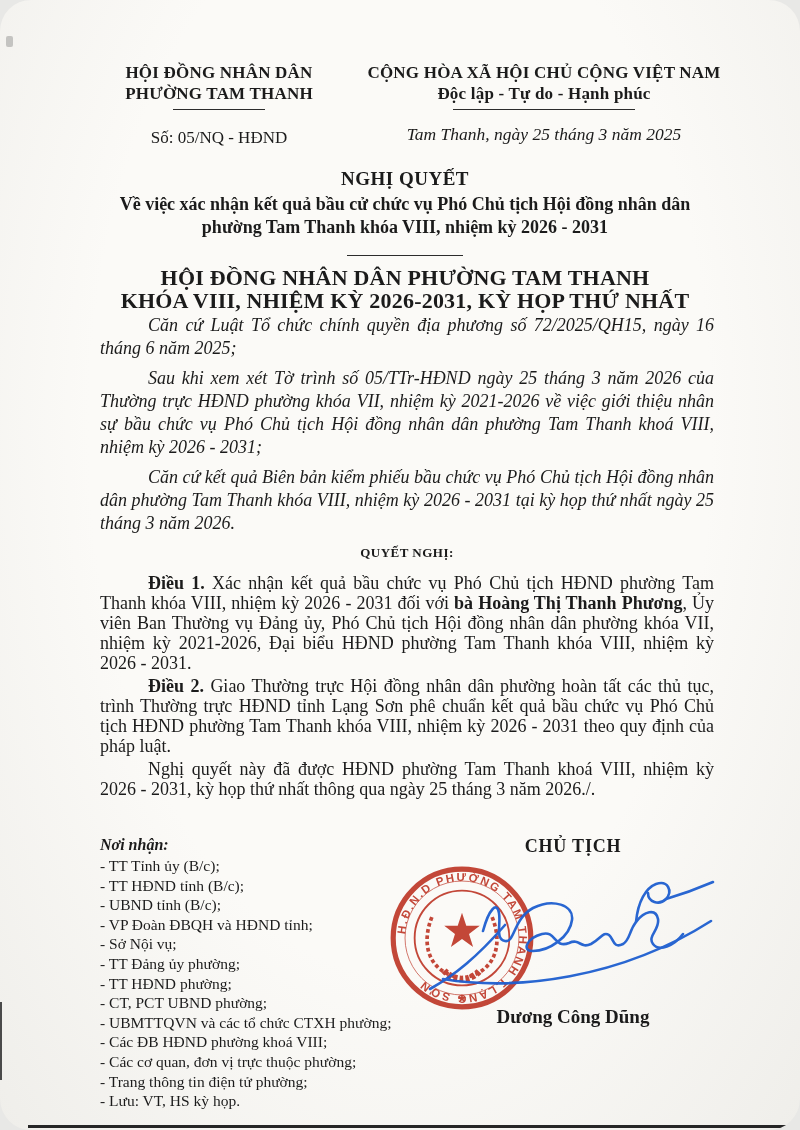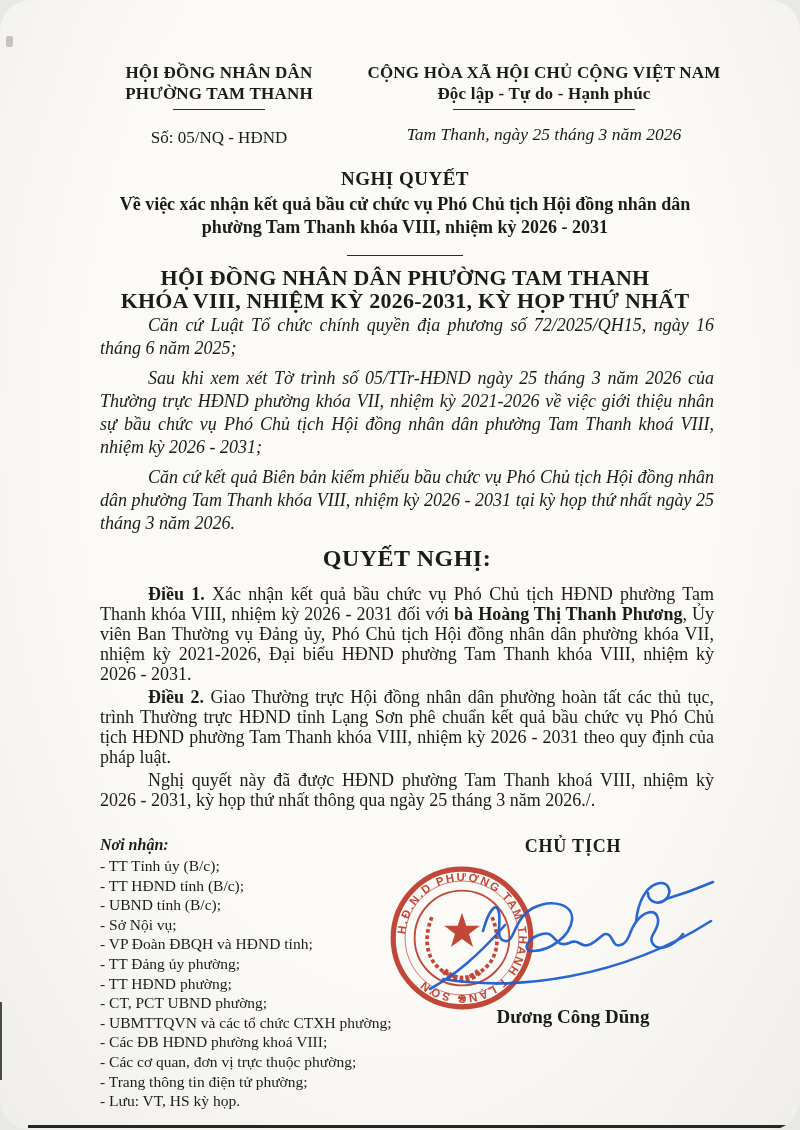--- a/index.html
+++ b/index.html
@@ -23,21 +23,21 @@
   .dateline{font-size:17.5px;font-style:italic;margin-top:14px;}
   
   .title-block{position:absolute;top:168px;left:64px;right:54px;text-align:center;}
   .doc-type{font-weight:bold;font-size:19px;letter-spacing:.5px;}
   .doc-subject{font-weight:bold;font-size:18px;line-height:23px;margin:3px auto 16px;width:620px;}
   .rule-title{width:116px;border-top:1.8px solid #2c2c2c;margin:9px auto 10px;}
   .issuer{font-weight:bold;font-size:22px;line-height:23px;letter-spacing:.2px;}
   
   .doc-body{position:absolute;top:314px;left:100px;width:614px;font-size:18px;}
   .preamble p{font-style:italic;text-align:justify;text-indent:48px;line-height:23px;margin:0 0 7px 0;}
-  .resolve{font-weight:bold;text-align:center;font-size:24px;letter-spacing:.5px;margin:10px 0 12px;}
+  .resolve{font-weight:bold;text-align:center;font-size:13px;letter-spacing:.5px;margin:10px 0 12px;}
   .article{text-align:justify;text-indent:48px;line-height:20px;margin:0 0 3px 0;}
   .b{font-weight:bold;}
   
   .recipients{position:absolute;top:836px;left:100px;width:350px;}
   .recipients .head{font-weight:bold;font-style:italic;font-size:16px;margin-bottom:2px;}
   .recipients ul{list-style:none;margin:0;padding:0;font-size:15.5px;line-height:19.6px;}
   .sig-title{position:absolute;top:836px;left:432px;width:282px;text-align:center;
              font-weight:bold;font-size:18px;letter-spacing:.8px;}
   .signer-name{position:absolute;top:1006px;left:432px;width:282px;text-align:center;
                font-weight:bold;font-size:19px;}
@@ -61,21 +61,21 @@
     <div class="hdr-left">
       <div class="hdr-bold">HỘI ĐỒNG NHÂN DÂN</div>
       <div class="hdr-bold">PHƯỜNG TAM THANH</div>
       <div class="rule-sm"></div>
       <div class="doc-number">Số: 05/NQ - HĐND</div>
     </div>
     <div class="hdr-right">
       <div class="hdr-bold">CỘNG HÒA XÃ HỘI CHỦ CỘNG VIỆT NAM</div>
       <div class="hdr-bold">Độc lập - Tự do - Hạnh phúc</div>
       <div class="rule-md"></div>
-      <div class="dateline">Tam Thanh, ngày 25 tháng 3 năm 2026</div>
+      <div class="dateline">Tam Thanh, ngày 25 tháng 3 năm 2025</div>
     </div>
   </div>
 
   <div class="title-block">
     <div class="doc-type">NGHỊ QUYẾT</div>
     <div class="doc-subject">Về việc xác nhận kết quả bầu cử chức vụ Phó Chủ tịch Hội đồng nhân dân phường Tam Thanh khóa VIII, nhiệm kỳ 2026 - 2031</div>
     <div class="rule-title"></div>
     <div class="issuer">HỘI ĐỒNG NHÂN DÂN PHƯỜNG TAM THANH</div>
     <div class="issuer">KHÓA VIII, NHIỆM KỲ 2026-2031, KỲ HỌP THỨ NHẤT</div>
   </div>
@@ -95,22 +95,22 @@
 
     <p class="article">Nghị quyết này đã được HĐND phường Tam Thanh khoá VIII, nhiệm kỳ 2026 - 2031, kỳ họp thứ nhất thông qua ngày 25 tháng 3 năm 2026./.</p>
   </div>
 
   <div class="recipients">
     <div class="head">Nơi nhận:</div>
     <ul>
       <li>- TT Tỉnh ủy (B/c);</li>
       <li>- TT HĐND tỉnh (B/c);</li>
       <li>- UBND tỉnh (B/c);</li>
+      <li>- VP Đoàn ĐBQH và HĐND tỉnh;</li>
       <li>- Sở Nội vụ;</li>
-      <li>- VP Đoàn ĐBQH và HĐND tỉnh;</li>
       <li>- TT Đảng ủy phường;</li>
       <li>- TT HĐND phường;</li>
       <li>- CT, PCT UBND phường;</li>
       <li>- UBMTTQVN và các tổ chức CTXH phường;</li>
       <li>- Các ĐB HĐND phường khoá VIII;</li>
       <li>- Các cơ quan, đơn vị trực thuộc phường;</li>
       <li>- Trang thông tin điện tử phường;</li>
       <li>- Lưu: VT, HS kỳ họp.</li>
     </ul>
   </div>

